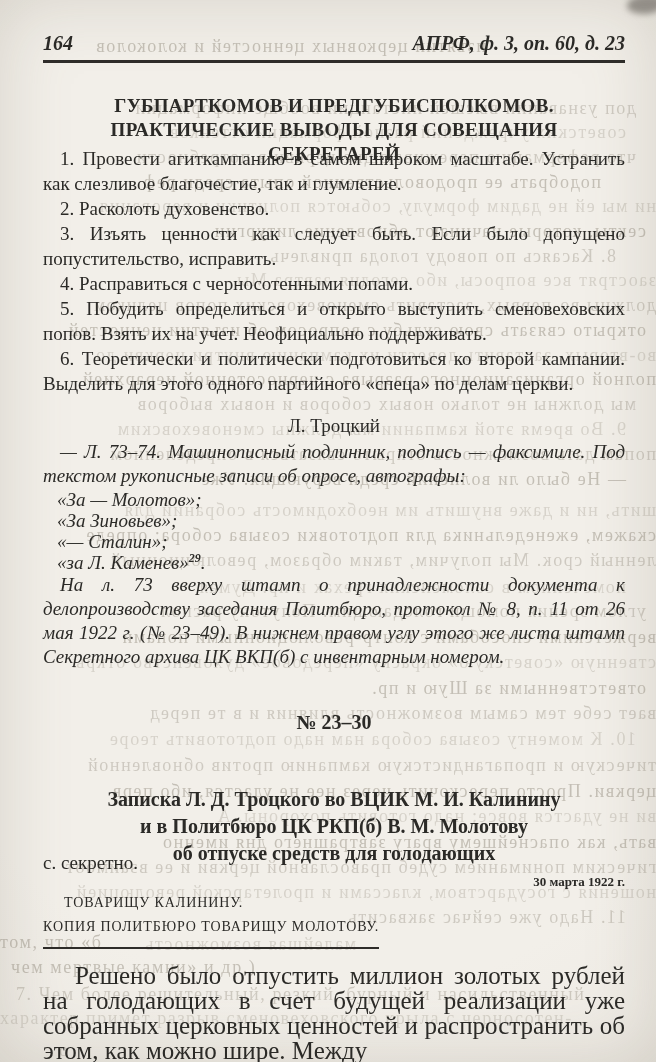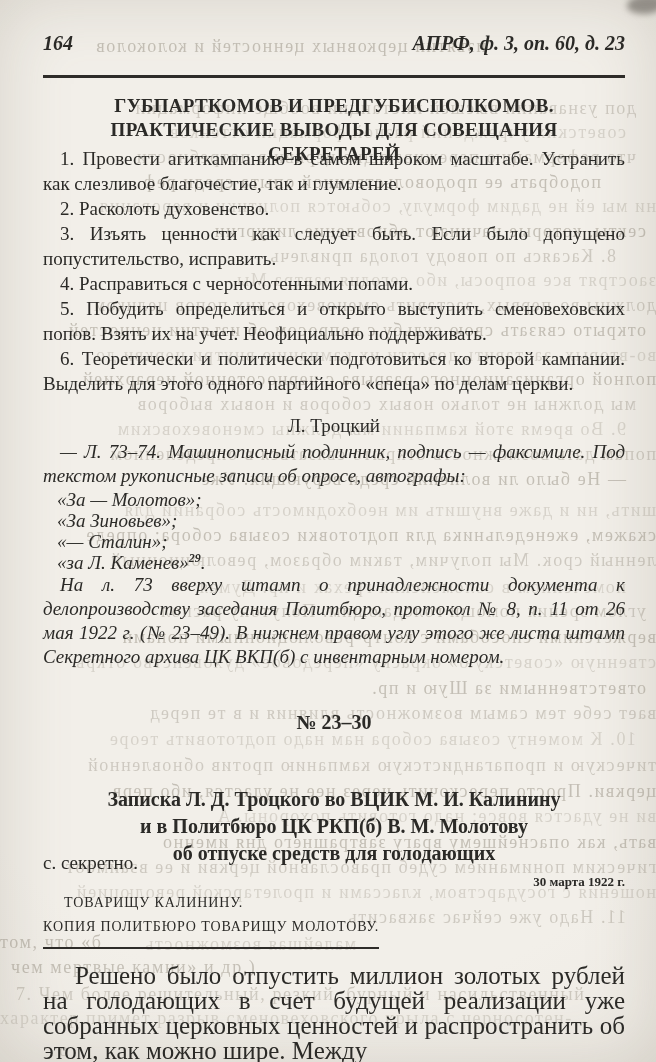--- a/index.html
+++ b/index.html
@@ -27,21 +27,21 @@
     position:absolute;top:-5px;right:-7px;width:36px;height:19px;z-index:2;
     background:#55504a;border-radius:60% 40% 55% 45%;
     filter:blur(3px);opacity:.55;
   }
   
   .content{position:absolute;left:43px;right:31px;top:0;bottom:0;z-index:1;}
   .content > *{position:absolute;left:0;right:0;}
   .running-header{
     top:30px;display:flex;justify-content:space-between;align-items:baseline;
     font-style:italic;font-weight:700;font-size:20px;line-height:26px;
-    border-bottom:3px solid #2e2c29;padding-bottom:19px;
+    border-bottom:3px solid #2e2c29;padding-bottom:4px;
   }
   .doc-title{top:94px;text-align:center;font-weight:700;font-size:19px;line-height:24px;letter-spacing:.3px;}
   .items{top:146px;font-size:19px;line-height:25px;}
   .items p{margin:0;text-indent:17px;text-align:justify;hyphens:manual;}
   .signature{top:414px;text-align:center;font-size:19px;line-height:24px;}
   .note{font-style:italic;font-size:19px;text-align:justify;text-indent:17px;hyphens:manual;margin:0;}
   .note-1{top:440px;line-height:24px;}
   .quotes{top:489px;font-size:19px;line-height:21px;font-style:italic;}
   .quote-line{text-indent:14px;}
   .footnote-ref{font-weight:700;font-size:12px;vertical-align:super;line-height:0;}

